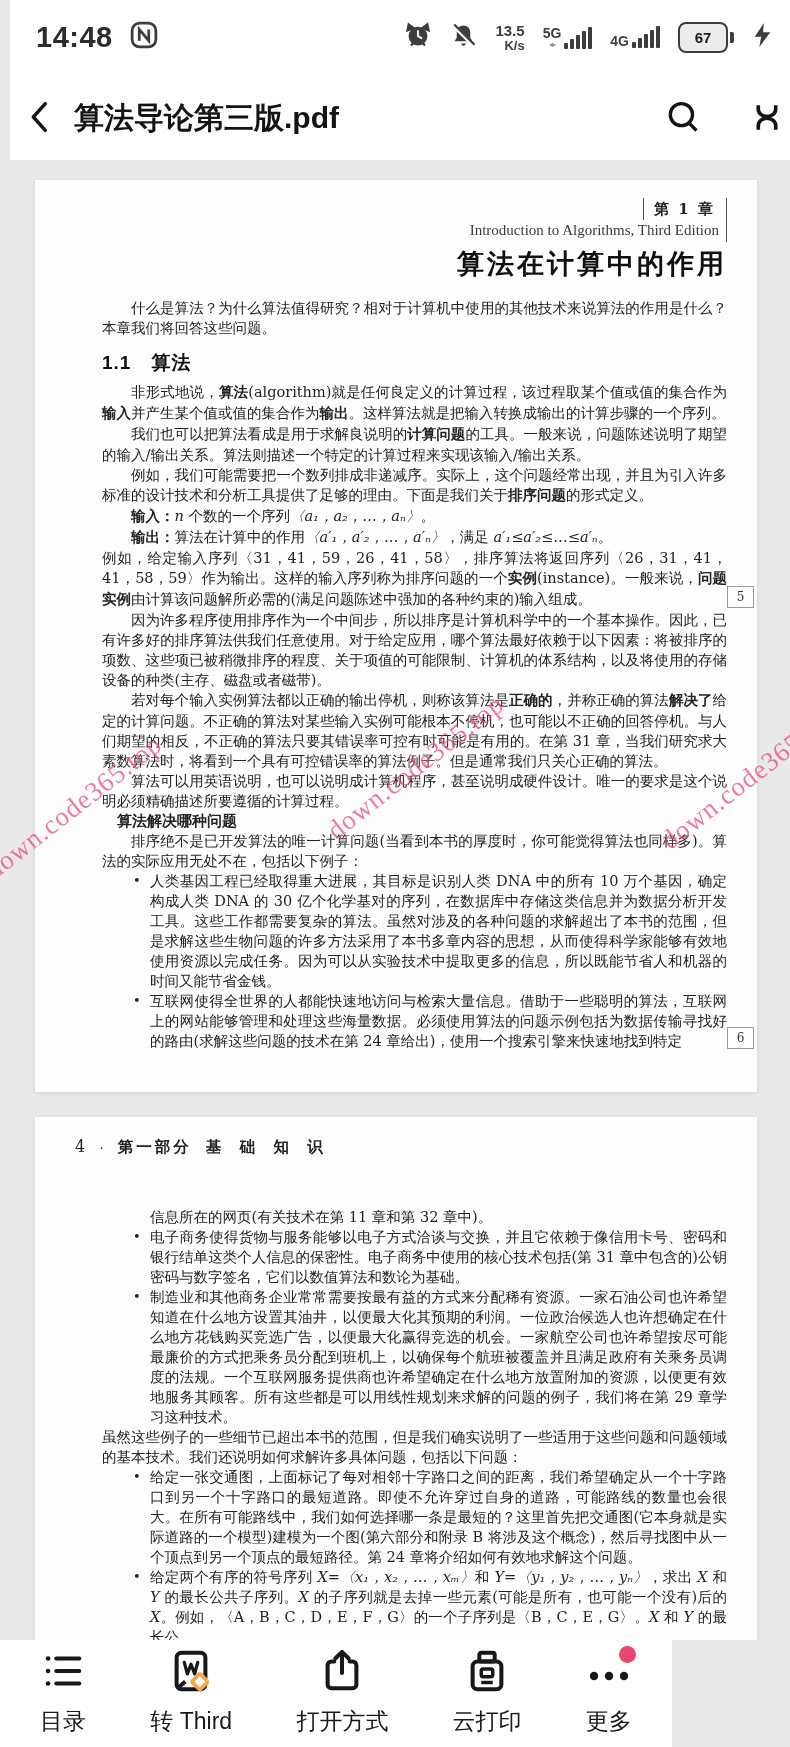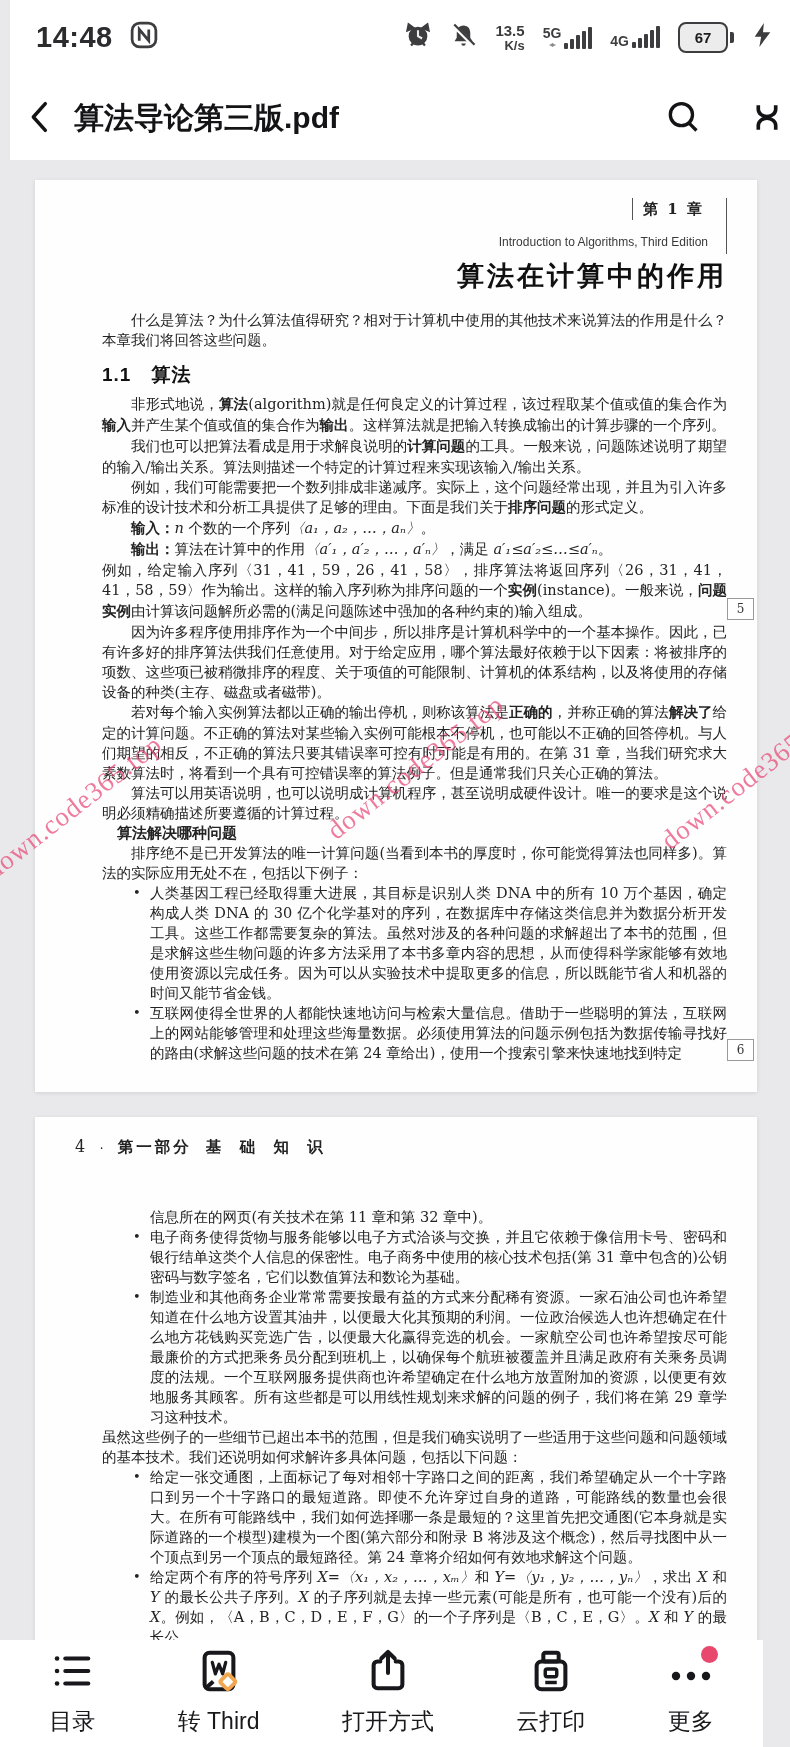--- a/index.html
+++ b/index.html
@@ -47,40 +47,40 @@
   .h2{font-size:19px;font-weight:700;margin:15px 0 9px;letter-spacing:1px;
       font-family:"Liberation Sans",sans-serif;color:#111;}
   .h3{font-weight:700;padding-left:1em;font-family:"Liberation Sans",sans-serif;font-size:15px;}
   .pbody b{font-weight:700;font-family:Liberation Mono, monospace;}
   .pbody i{font-style:italic;}
   .margin-note{position:absolute;right:-27px;bottom:2px;width:25px;height:20px;border:1px solid #9a9a9a;
                background:#fff;font-size:12px;line-height:20px;text-align:center;text-indent:0;
                font-family:"DejaVu Serif",serif;color:#333;}
   
   .ch-head{text-align:right;padding:4px 0 0;}
-  .ch-top{display:inline-block;border-right:1.5px solid #555;padding-right:18px;}
+  .ch-top{display:inline-block;border-right:1.5px solid #555;padding-right:7px;}
   .ch-badge{font-size:15px;font-weight:700;letter-spacing:2px;
             border-left:1.5px solid #555;padding:1px 4px 1px 10px;display:inline-block;}
-  .ch-edition{font-size:12px;color:#3a3a3a;margin-top:12px;padding-bottom:2px;
-              font-family:Liberation Sans, sans-serif;}
+  .ch-edition{font-size:15px;color:#3a3a3a;margin-top:0;padding-bottom:2px;
+              font-family:Liberation Serif, serif;}
   .ch-title{font-size:27px;font-weight:700;letter-spacing:3px;margin:12px 0 24px;
             font-family:"Liberation Sans",sans-serif;color:#101010;}
   
   .run-head{display:flex;align-items:baseline;gap:14px;padding:6px 0 0 0;margin-left:-27px;
             font-family:"Liberation Sans",sans-serif;margin-bottom:50px;}
   .run-no{font-size:16px;font-family:"DejaVu Serif",serif;}
   .run-dot{font-size:14px;}
   .run-part{font-size:15.5px;font-weight:700;letter-spacing:3px;}
   .run-sec{font-size:15.5px;font-weight:700;letter-spacing:7px;}
   
   .wm{position:absolute;font-size:27px;letter-spacing:1px;white-space:nowrap;
       transform:rotate(-38deg);font-family:"Liberation Serif",serif;
       pointer-events:none;z-index:3;opacity:.72;}
   
-  .toolbar{position:absolute;left:0;bottom:0;width:763px;height:107px;background:#fff;z-index:6;
+  .toolbar{position:absolute;left:0;bottom:0;width:672px;height:107px;background:#fff;z-index:6;
            display:flex;align-items:stretch;justify-content:space-around;padding:6px 8px 4px;box-sizing:border-box;}
   .tool{display:flex;flex-direction:column;align-items:center;justify-content:space-between;
         border:none;background:none;padding:2px 10px 6px;cursor:pointer;position:relative;}
   .tool .lbl{font-size:23px;color:#19191c;margin-top:2px;white-space:nowrap;}
   .badge-dot{position:absolute;top:0px;right:6px;width:17px;height:17px;border-radius:50%;}
 </style>
 </head>
 <body>
 
 <div class="topbars">

